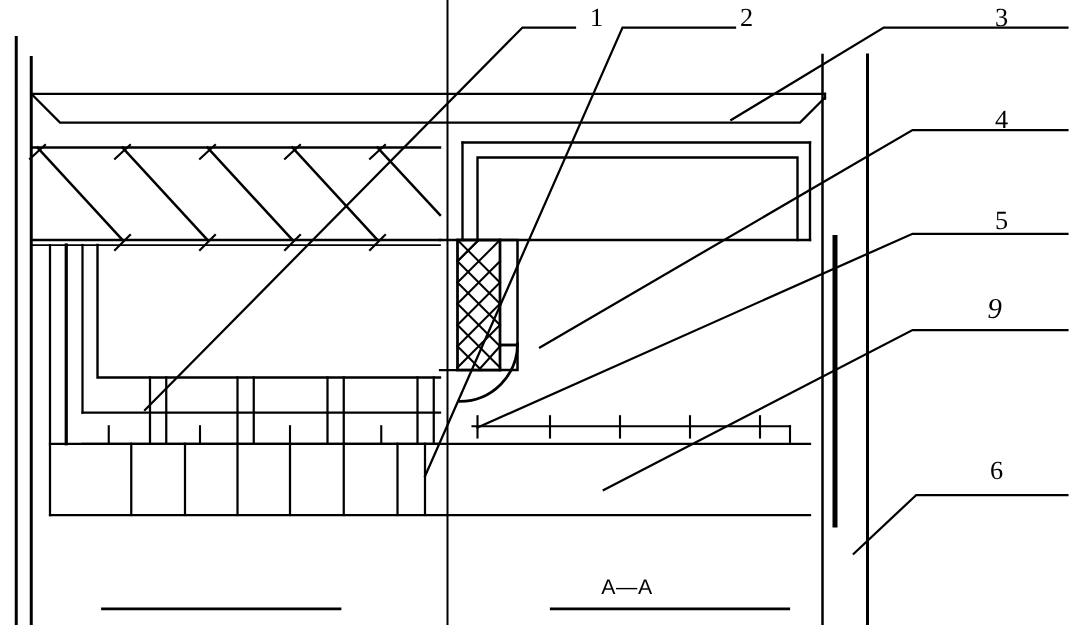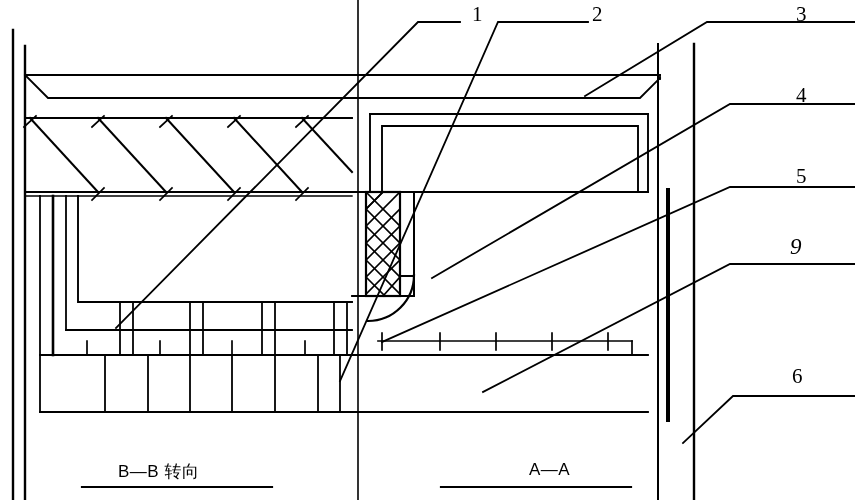--- a/index.html
+++ b/index.html
@@ -211,16 +211,15 @@
   </svg>
 
   <div class="callout-label" style="left:472px; top:4px;">1</div>
   <div class="callout-label" style="left:592px; top:4px;">2</div>
   <div class="callout-label" style="left:796px; top:4px;">3</div>
   <div class="callout-label" style="left:796px; top:85px;">4</div>
   <div class="callout-label" style="left:796px; top:166px;">5</div>
   <div class="callout-label italic" style="left:790px; top:235px;">9</div>
   <div class="callout-label" style="left:792px; top:366px;">6</div>
 
-  <div class="section-label" style="left:118px; top:460px;">B—B 转向</div>
-  <div class="section-label" style="left:481px; top:460px;margin-left:48px;">A—A</div>
+  <div class="section-label" style="left:481px; top:460px;">A—A</div>
 
 </div>
 
 </body></html>

